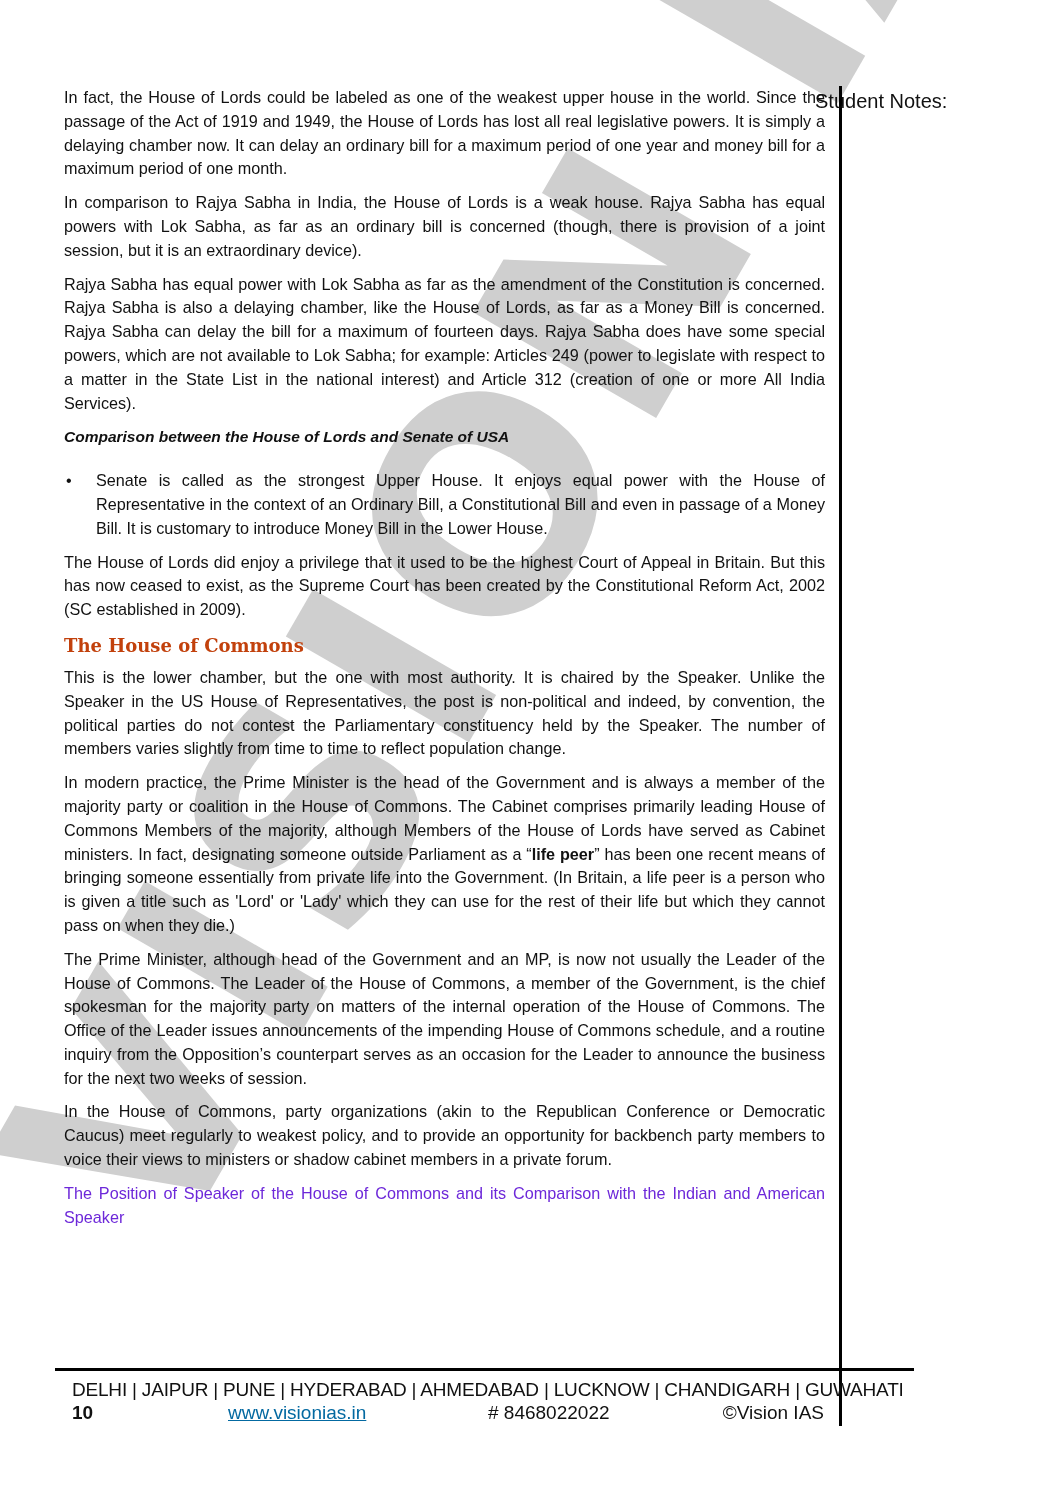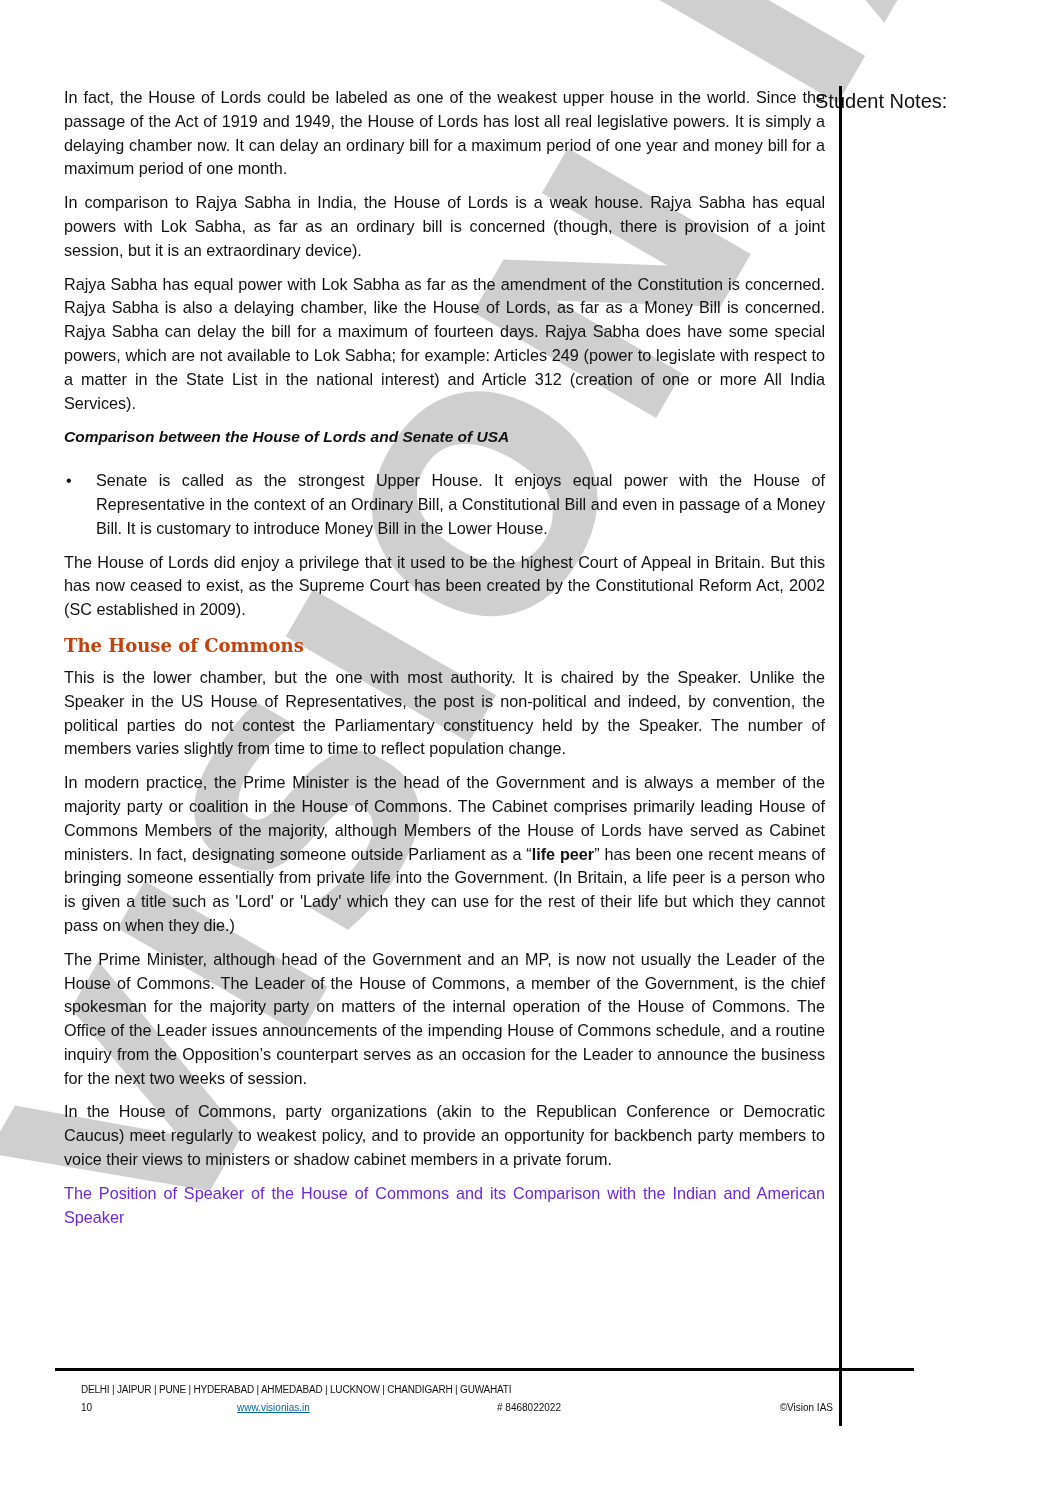--- a/index.html
+++ b/index.html
@@ -13,25 +13,25 @@
   .subhead { font-style: italic; font-weight: bold; margin: 0 0 20px 0; font-size: 15.5px; }
   ul.bullets { margin: 0 0 10px 0; padding: 0; list-style: none; }
   ul.bullets li { position: relative; padding-left: 32px; text-align: justify; }
   ul.bullets li::before { content: "\2022"; position: absolute; left: 2px; top: 0; }
   h2.section { font-family: "DejaVu Serif", serif; color: #c2410c; font-size: 18px; font-weight: bold;
                margin: 12px 0 8px 0; line-height: 24px; }
   p.subsection { color: #6d28d9; }
   .notes-line { position: absolute; left: 839px; top: 86px; width: 3px; height: 1340px; background: #000; z-index: 1; }
   .notes-label { position: absolute; left: 815px; top: 90px; font-size: 20px; z-index: 1; }
   .footer-rule { position: absolute; left: 55px; top: 1368px; width: 859px; height: 3px; background: #000; z-index: 1; }
-  .footer { position: absolute; left: 81px; top: 1378px; width: 760px; font-size: 10px; z-index: 1; }
+  .footer { position: absolute; left: 72px; top: 1378px; width: 760px; font-size: 19px; z-index: 1; }
   .footer .cities { line-height: 24px; white-space: nowrap; letter-spacing: -0.2px; }
   .footer .row { position: relative; height: 24px; }
   .footer .row span, .footer .row a { position: absolute; top: 0; }
-  .footer .page { left: 0; }
+  .footer .page { left: 0; font-weight: bold; }
   .footer .site { left: 156px; color: #0369a1; text-decoration: underline; }
   .footer .phone { left: 416px; }
   .footer .copy { right: 8px; }
   b.kw { font-weight: bold; }
 </style>
 </head>
 <body>
 
 <svg class="watermark" viewBox="0 0 1058 1497">
   <text x="0" y="0" font-size="290" letter-spacing="10" transform="translate(170,1260) rotate(-60)">VISION IAS</text>

